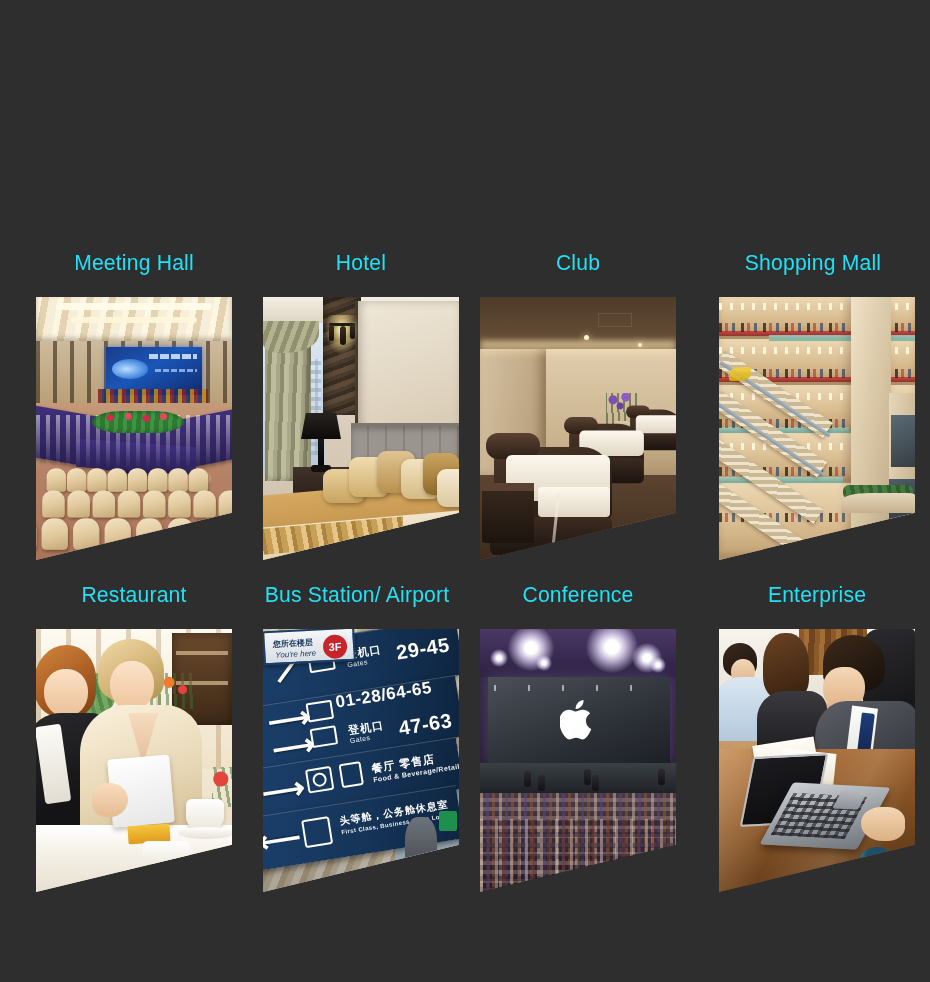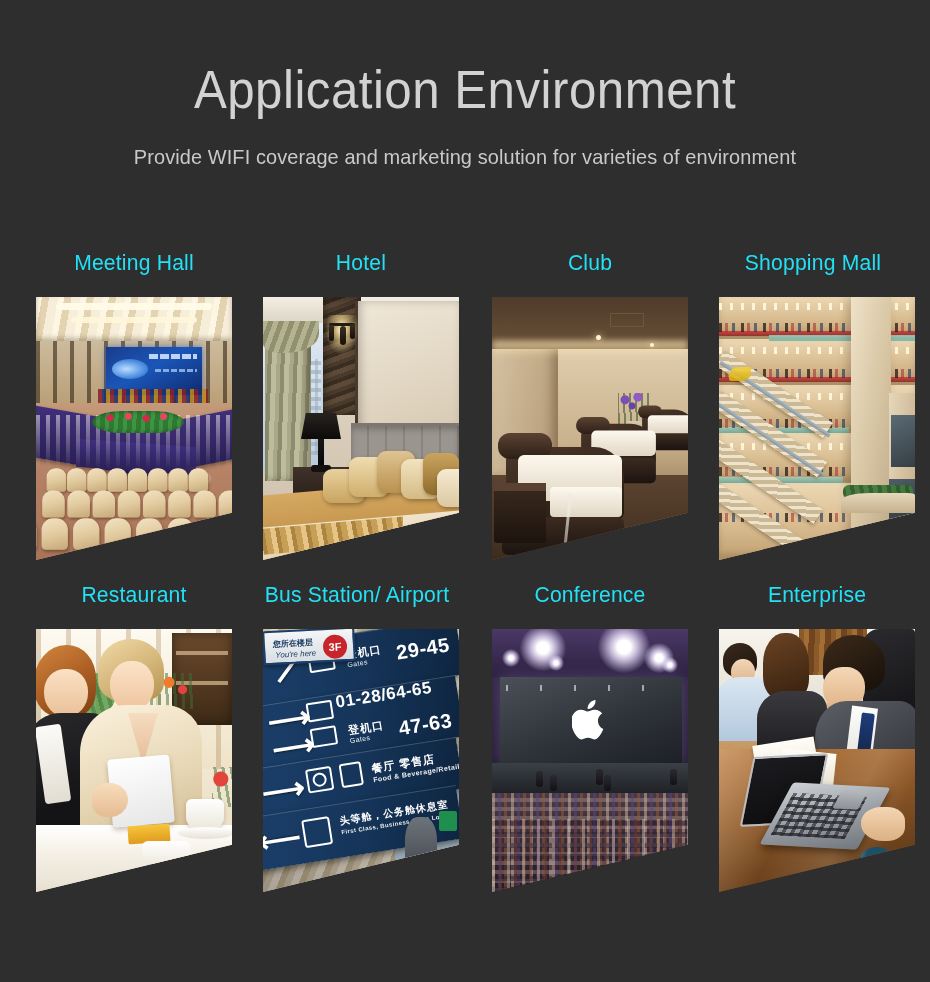--- a/index.html
+++ b/index.html
@@ -51,21 +51,21 @@
 
   .row { position: relative; height: 332px; }
 
   .cell {
     position: absolute;
     width: 196px;
     text-align: center;
   }
   .cell.c0 { left: 36px; }
   .cell.c1 { left: 263px; }
-  .cell.c2 { left: 492px; }
+  .cell.c2 { left: 480px; }
   .cell.c3 { left: 719px; }
 
   .cell-label {
     font-size: 22px;
     font-weight: 400;
     color: #22e0f5;
     letter-spacing: 0.2px;
     white-space: nowrap;
     line-height: 1;
     margin-bottom: 23px;
@@ -486,24 +486,20 @@
     background: radial-gradient(ellipse at 50% 30%, #1d4f66 0 38%, #2b6e8c 60%, #0f2d3d 100%);
     border-radius: 50%;}
   .e-cup-sh { left:134px; top:226px; width:50px; height:22px;
     background: radial-gradient(ellipse, rgba(20,10,0,.45), rgba(0,0,0,0) 70%); border-radius:50%;}
 </style>
 </head>
 <body>
 
 <div class="page">
 
-  <div class="header">
-    <div class="page-title">Application Environment</div>
-    <div class="page-subtitle">Provide WIFI coverage and marketing solution for varieties of environment</div>
-  </div>
 
   <div class="grid">
 
     <div class="row">
 
       <div class="cell c1">
         <div class="cell-label">Hotel</div>
         <div class="photo hotel">
           <div class="scene">
             <div class="lay h-ceiling"></div>

